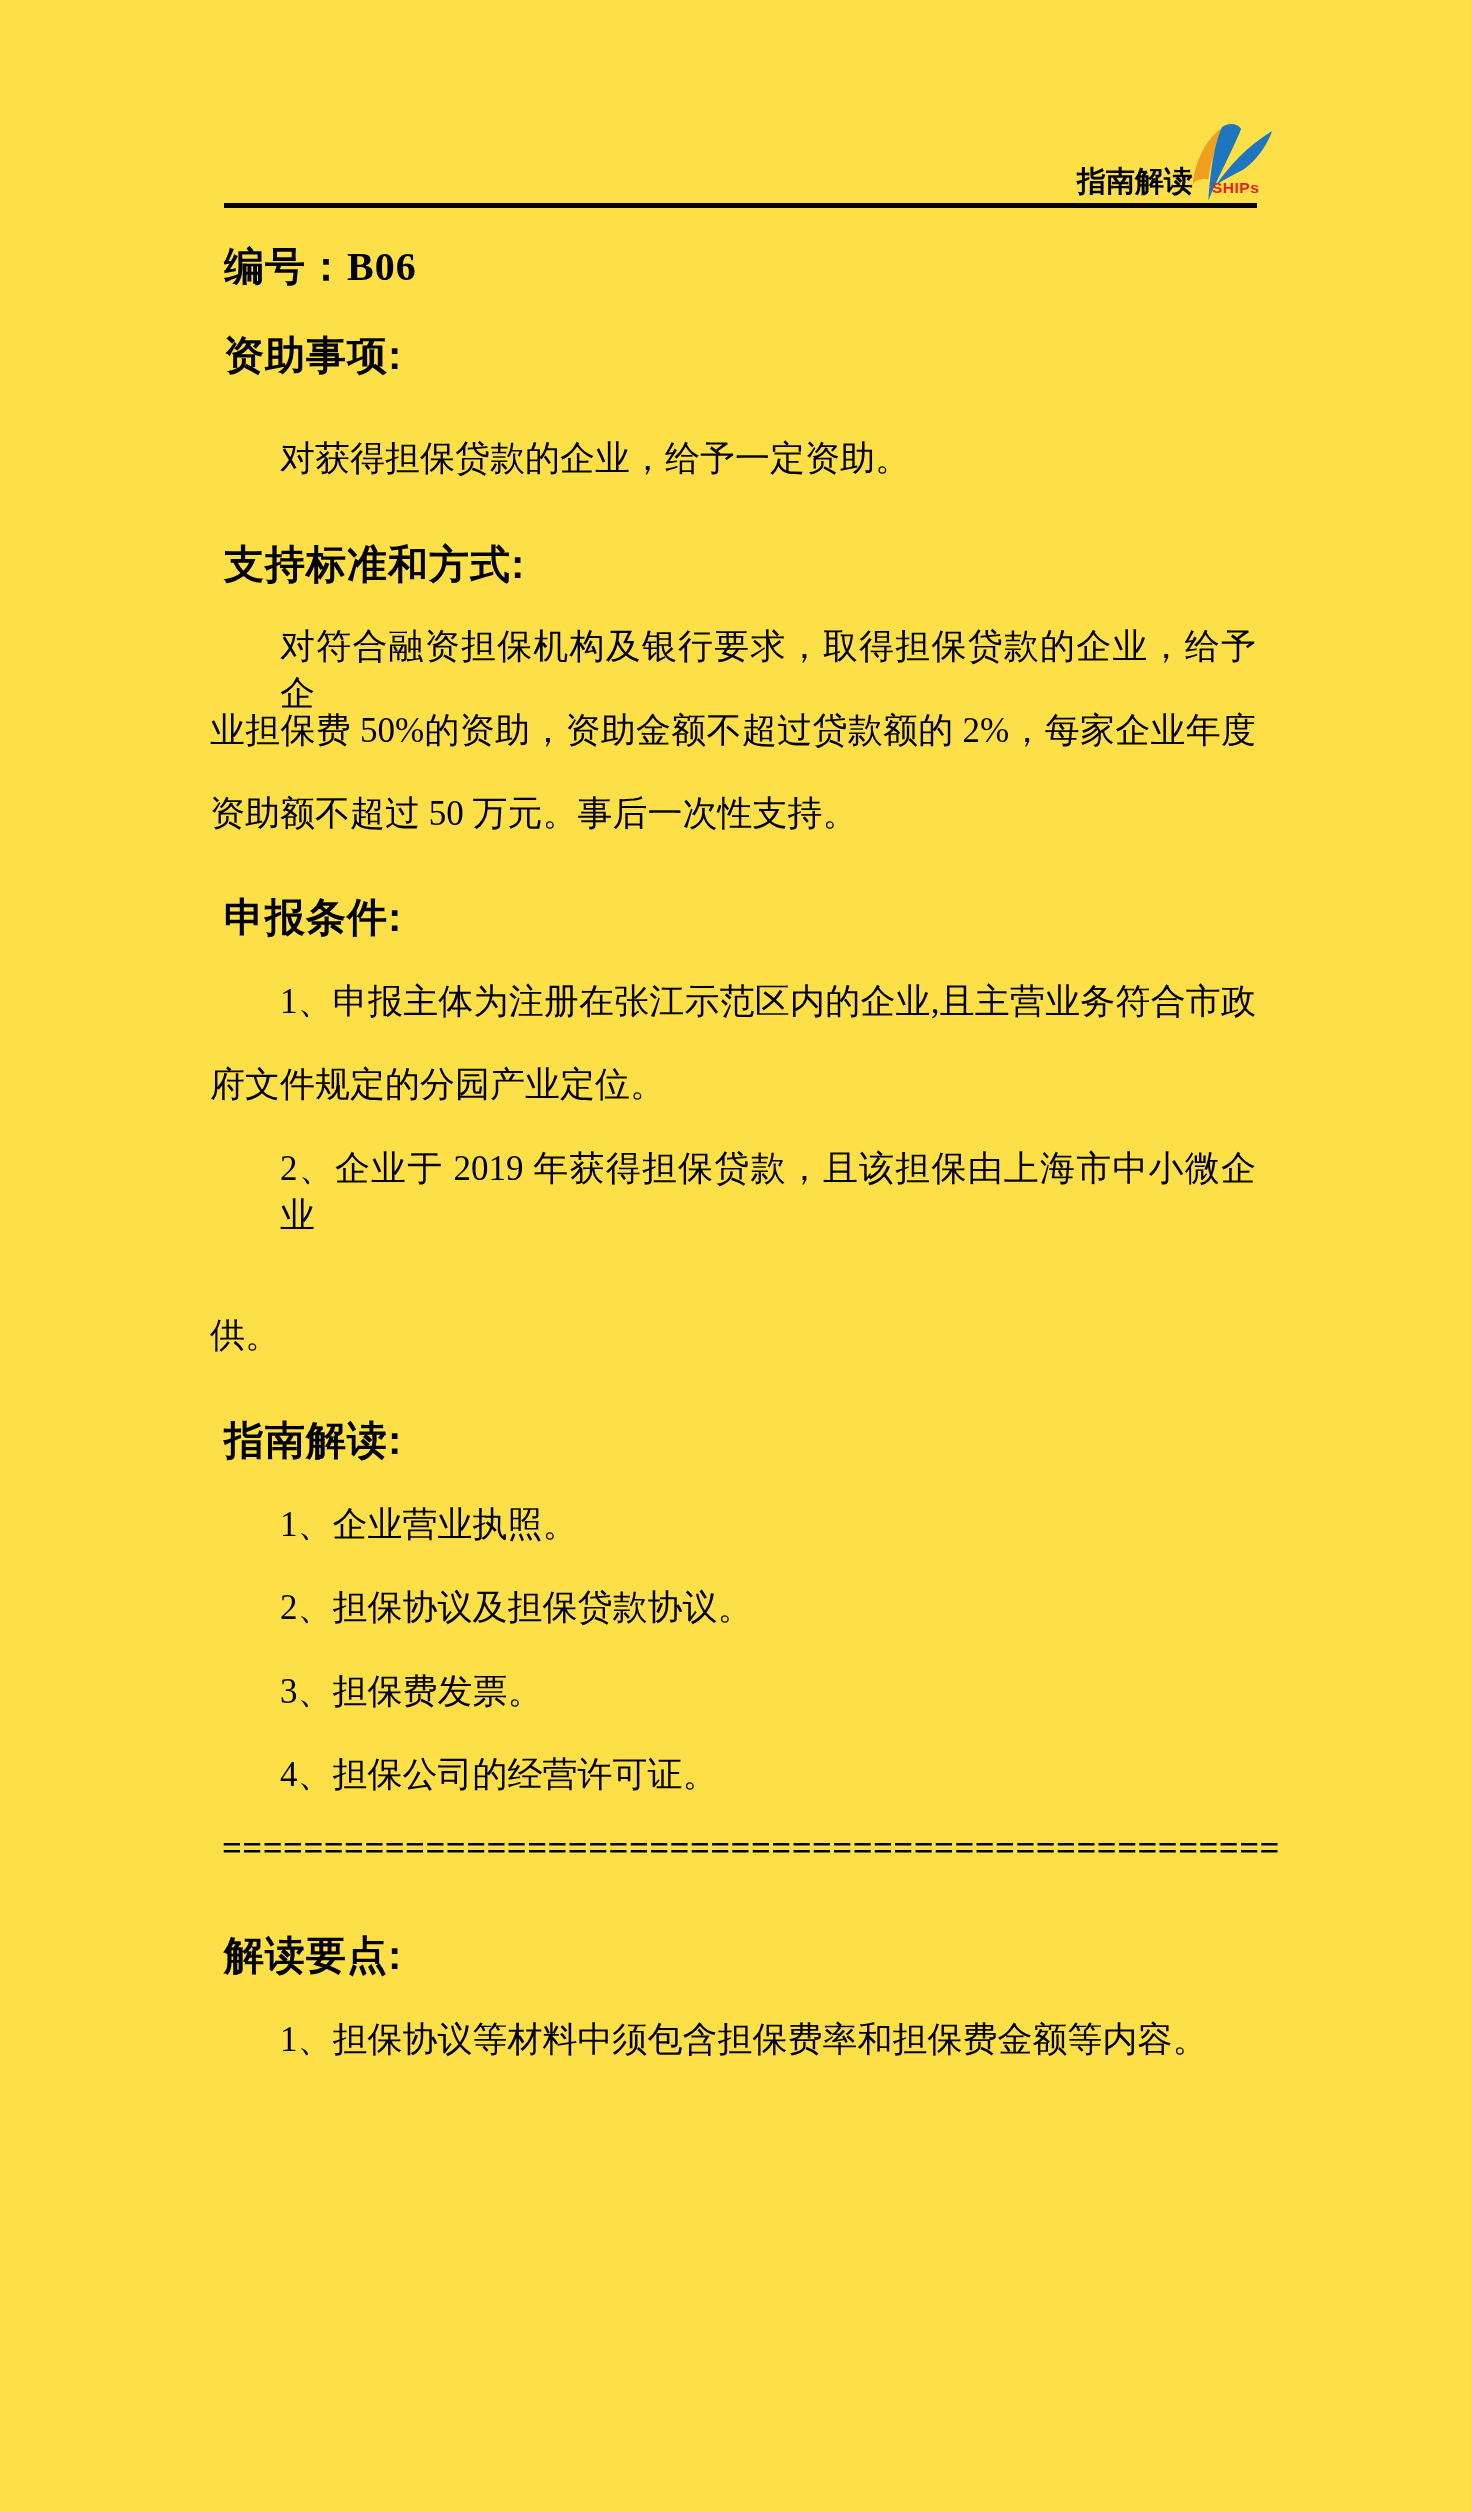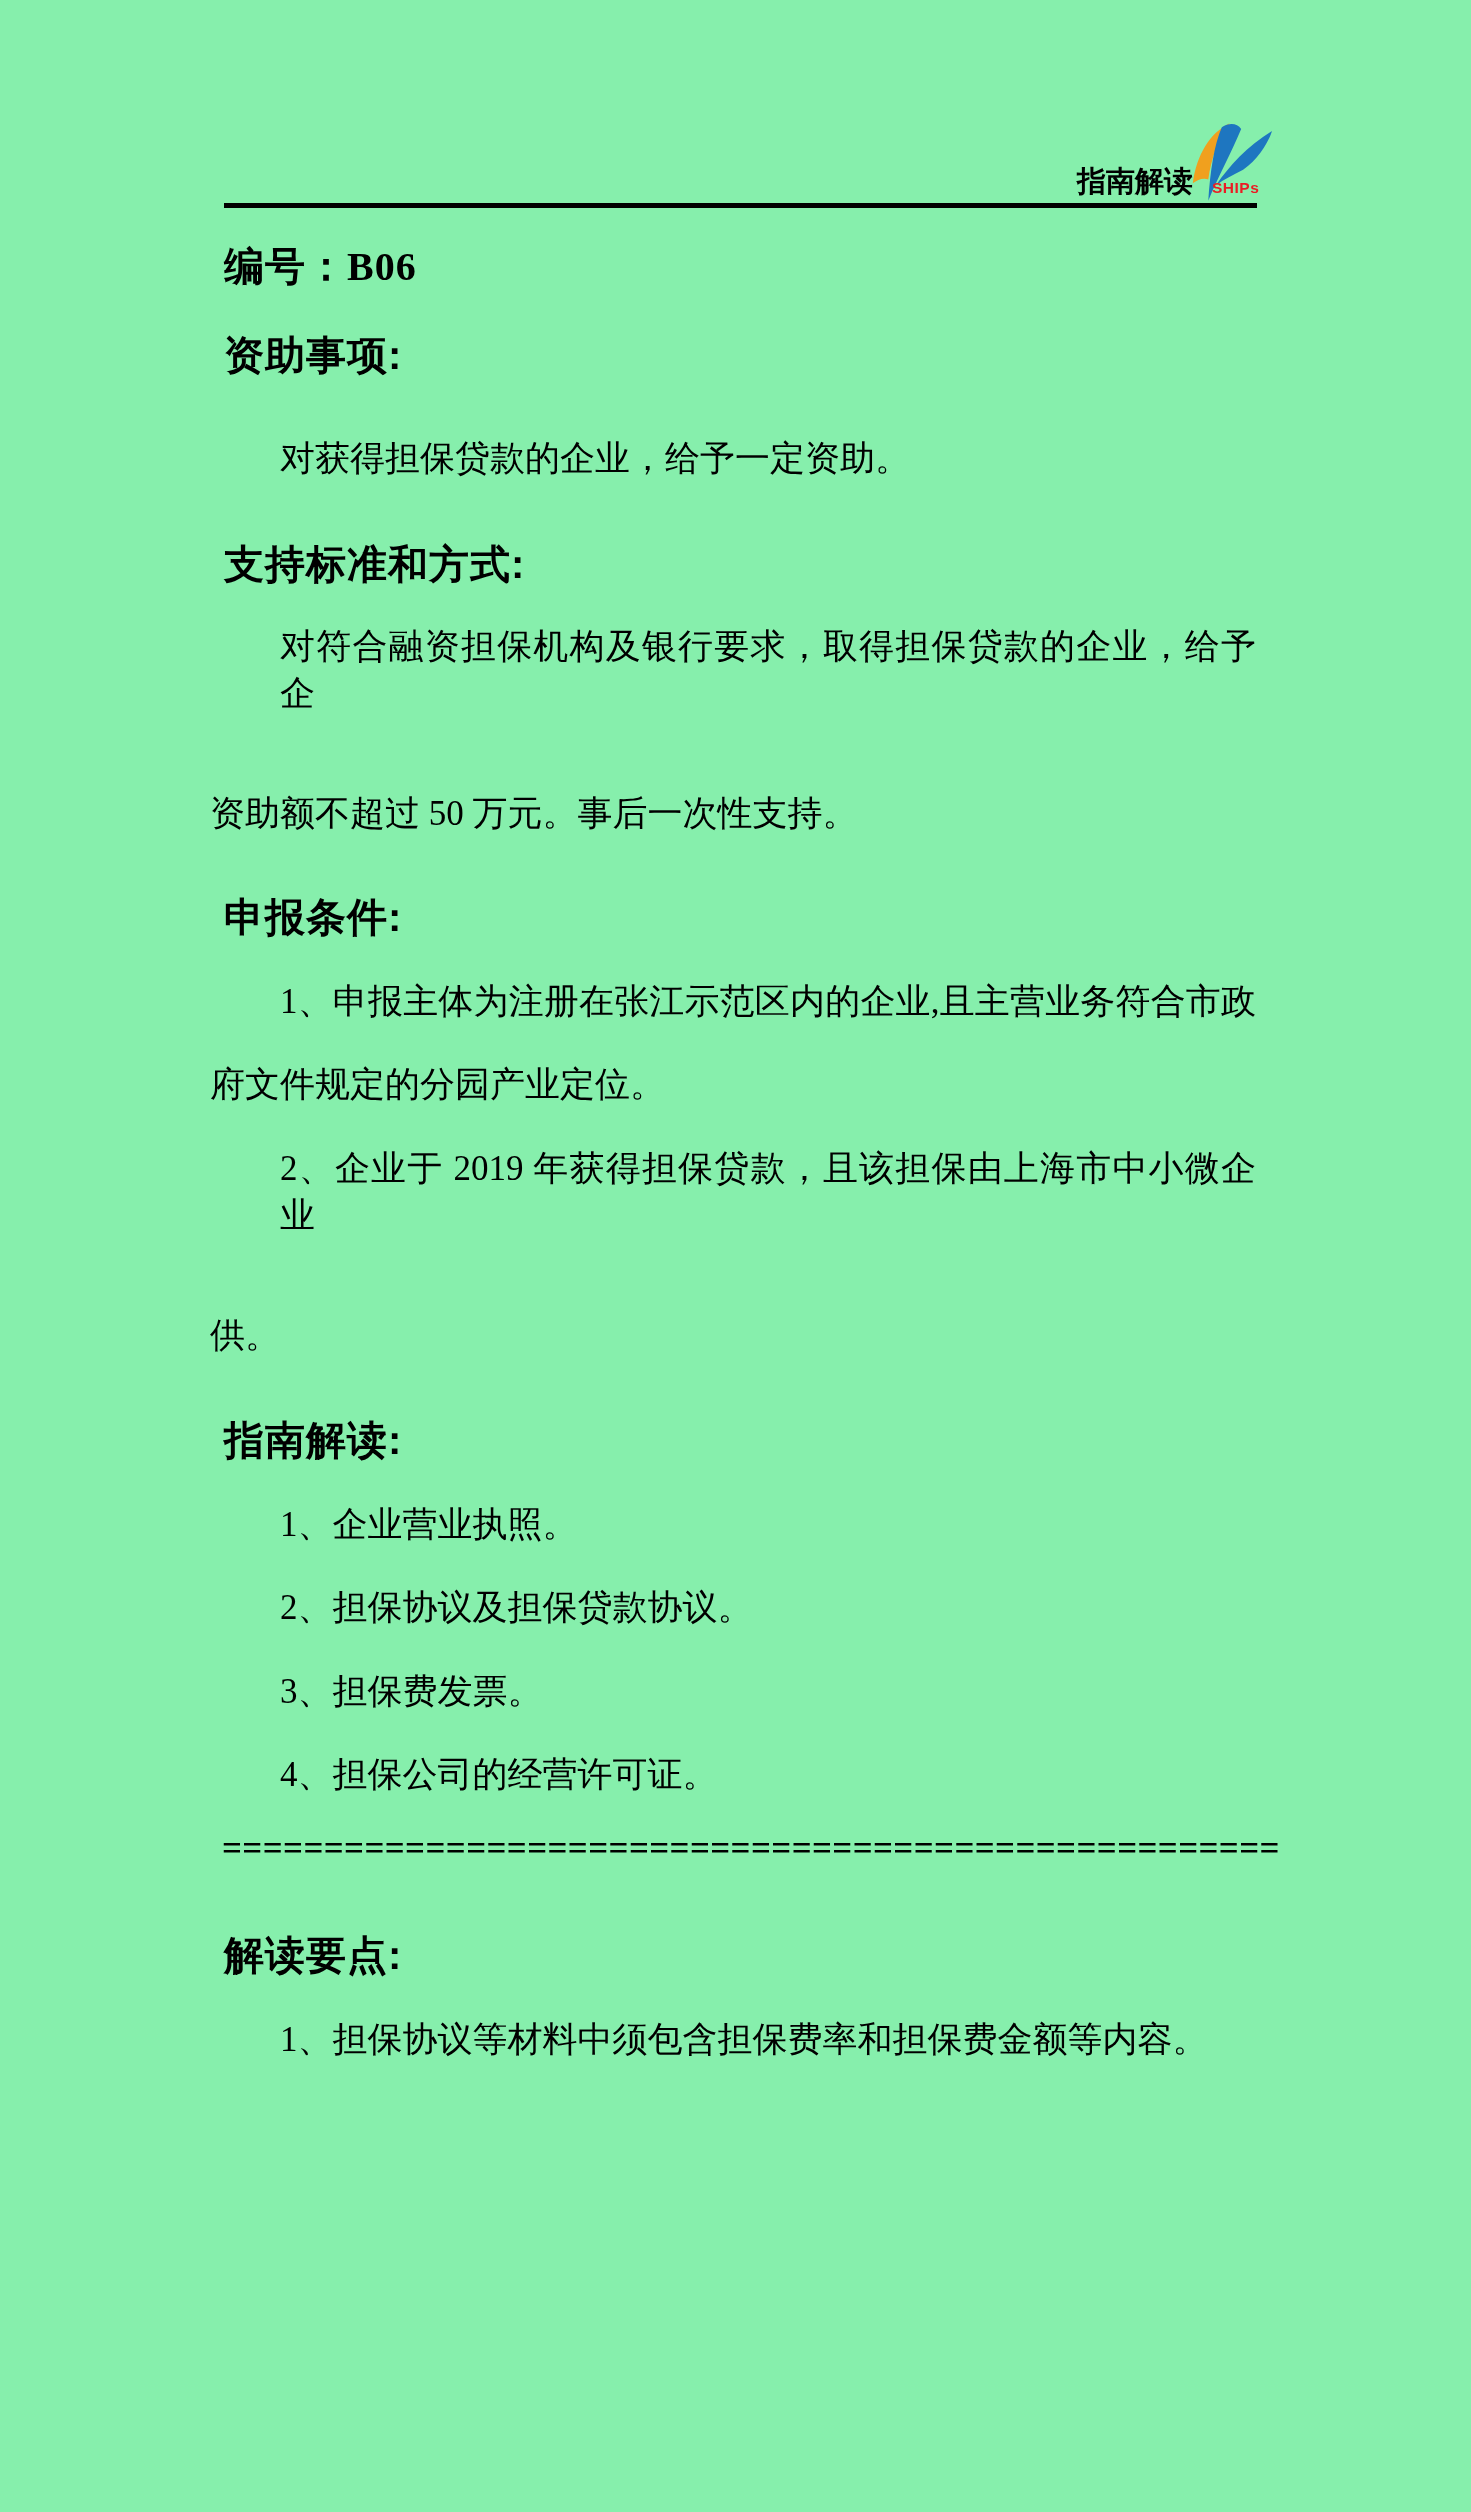--- a/index.html
+++ b/index.html
@@ -1,20 +1,20 @@
 <!DOCTYPE html>
 <html><head>
 <meta charset="utf-8">
 <style>
   html,body{margin:0;padding:0;background:#ffffff;}
   .page{
     position:relative;
     width:1471px;
     height:2512px;
-    background:#86efac;
+    background:#fde047;
     color:#000000;
     font-family:"Liberation Serif","DejaVu Serif",serif;
     overflow:hidden;
   }
   
   .rule{
     position:absolute;left:224px;top:203px;width:1033px;height:4.9px;background:#000000;
   }
   .brand{
     position:absolute;left:1077px;top:166px;
@@ -65,20 +65,21 @@
 
   <div class="hd" style="top:243px">
     <span>编号：</span><span class="latin">B06</span>
   </div>
 
   <div class="hd" style="top:332px">资助事项:</div>
   <div class="ln ind" style="top:435px">对获得担保贷款的企业，给予一定资助。</div>
 
   <div class="hd" style="top:541px">支持标准和方式:</div>
   <div class="ln ind full" style="top:623px">对符合融资担保机构及银行要求，取得担保贷款的企业，给予企</div>
+  <div class="ln full" style="top:707px">业担保费 50%的资助，资助金额不超过贷款额的 2%，每家企业年度</div>
   <div class="ln" style="top:790px">资助额不超过 50 万元。事后一次性支持。</div>
 
   <div class="hd" style="top:894px">申报条件:</div>
   <div class="ln ind full" style="top:978px">1、申报主体为注册在张江示范区内的企业,且主营业务符合市政</div>
   <div class="ln" style="top:1061px">府文件规定的分园产业定位。</div>
   <div class="ln ind full" style="top:1145px">2、企业于 2019 年获得担保贷款，且该担保由上海市中小微企业</div>
   <div class="ln" style="top:1312px">供。</div>
 
   <div class="hd" style="top:1417px">指南解读:</div>
   <div class="ln ind" style="top:1501px">1、企业营业执照。</div>

